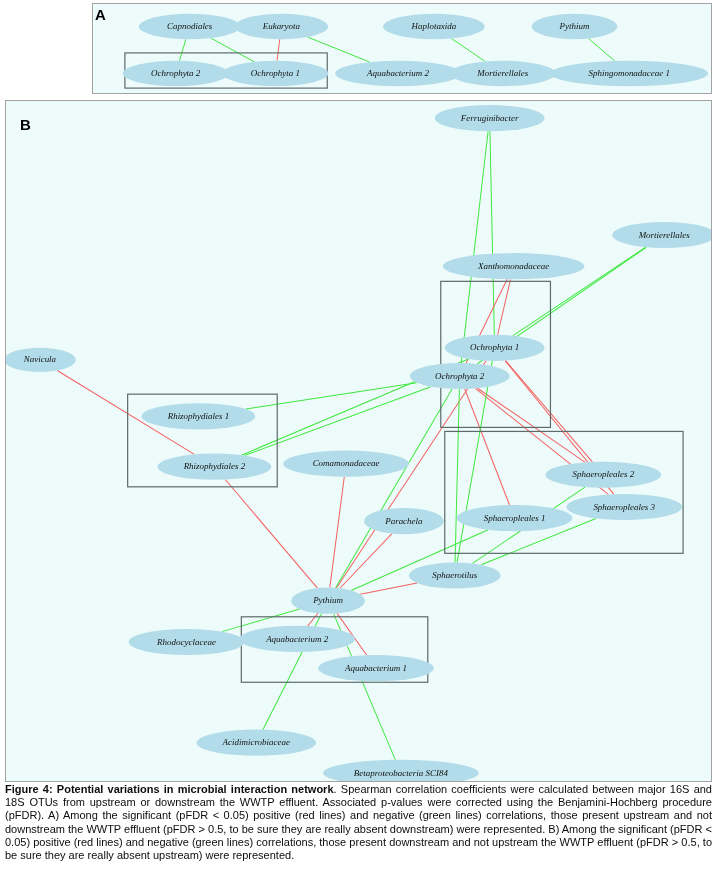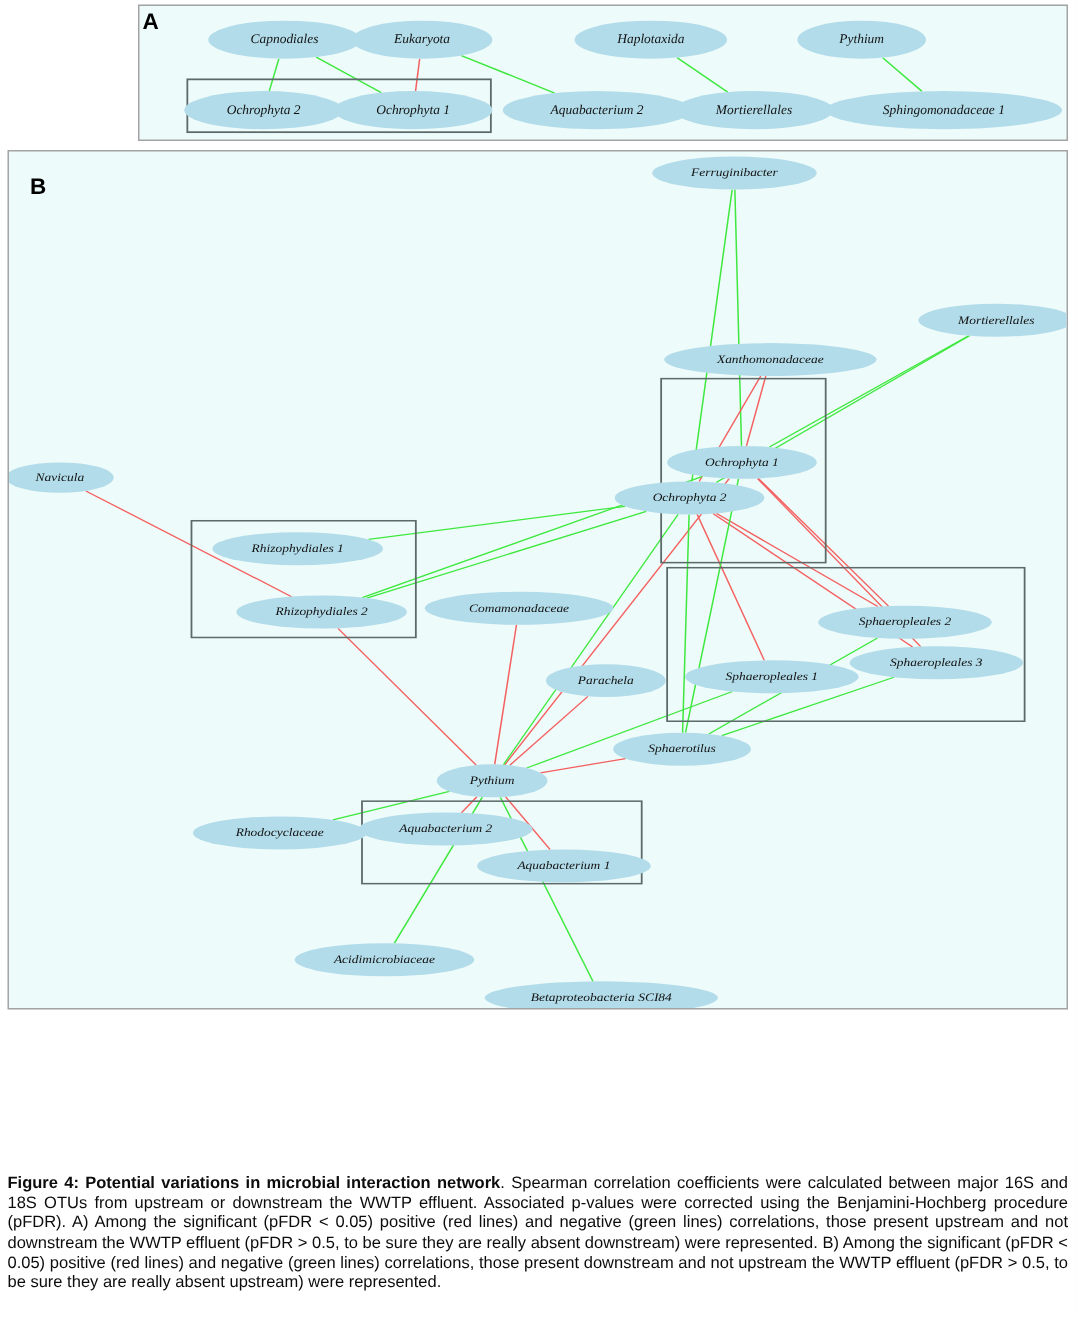--- a/index.html
+++ b/index.html
@@ -29,21 +29,21 @@
   #panel-a {
     left: 92px;
     top: 3px;
     width: 620px;
     height: 91px;
   }
   #panel-b {
     left: 5px;
     top: 100px;
     width: 707px;
-    height: 573px;
+    height: 682px;
   }
   .panel-letter {
     position: absolute;
     font-family: "Liberation Sans", sans-serif;
     font-weight: bold;
     font-size: 15px;
     color: #000;
     letter-spacing: 0px;
   }
   #panel-a-letter { left: 95px; top: 6px; }

